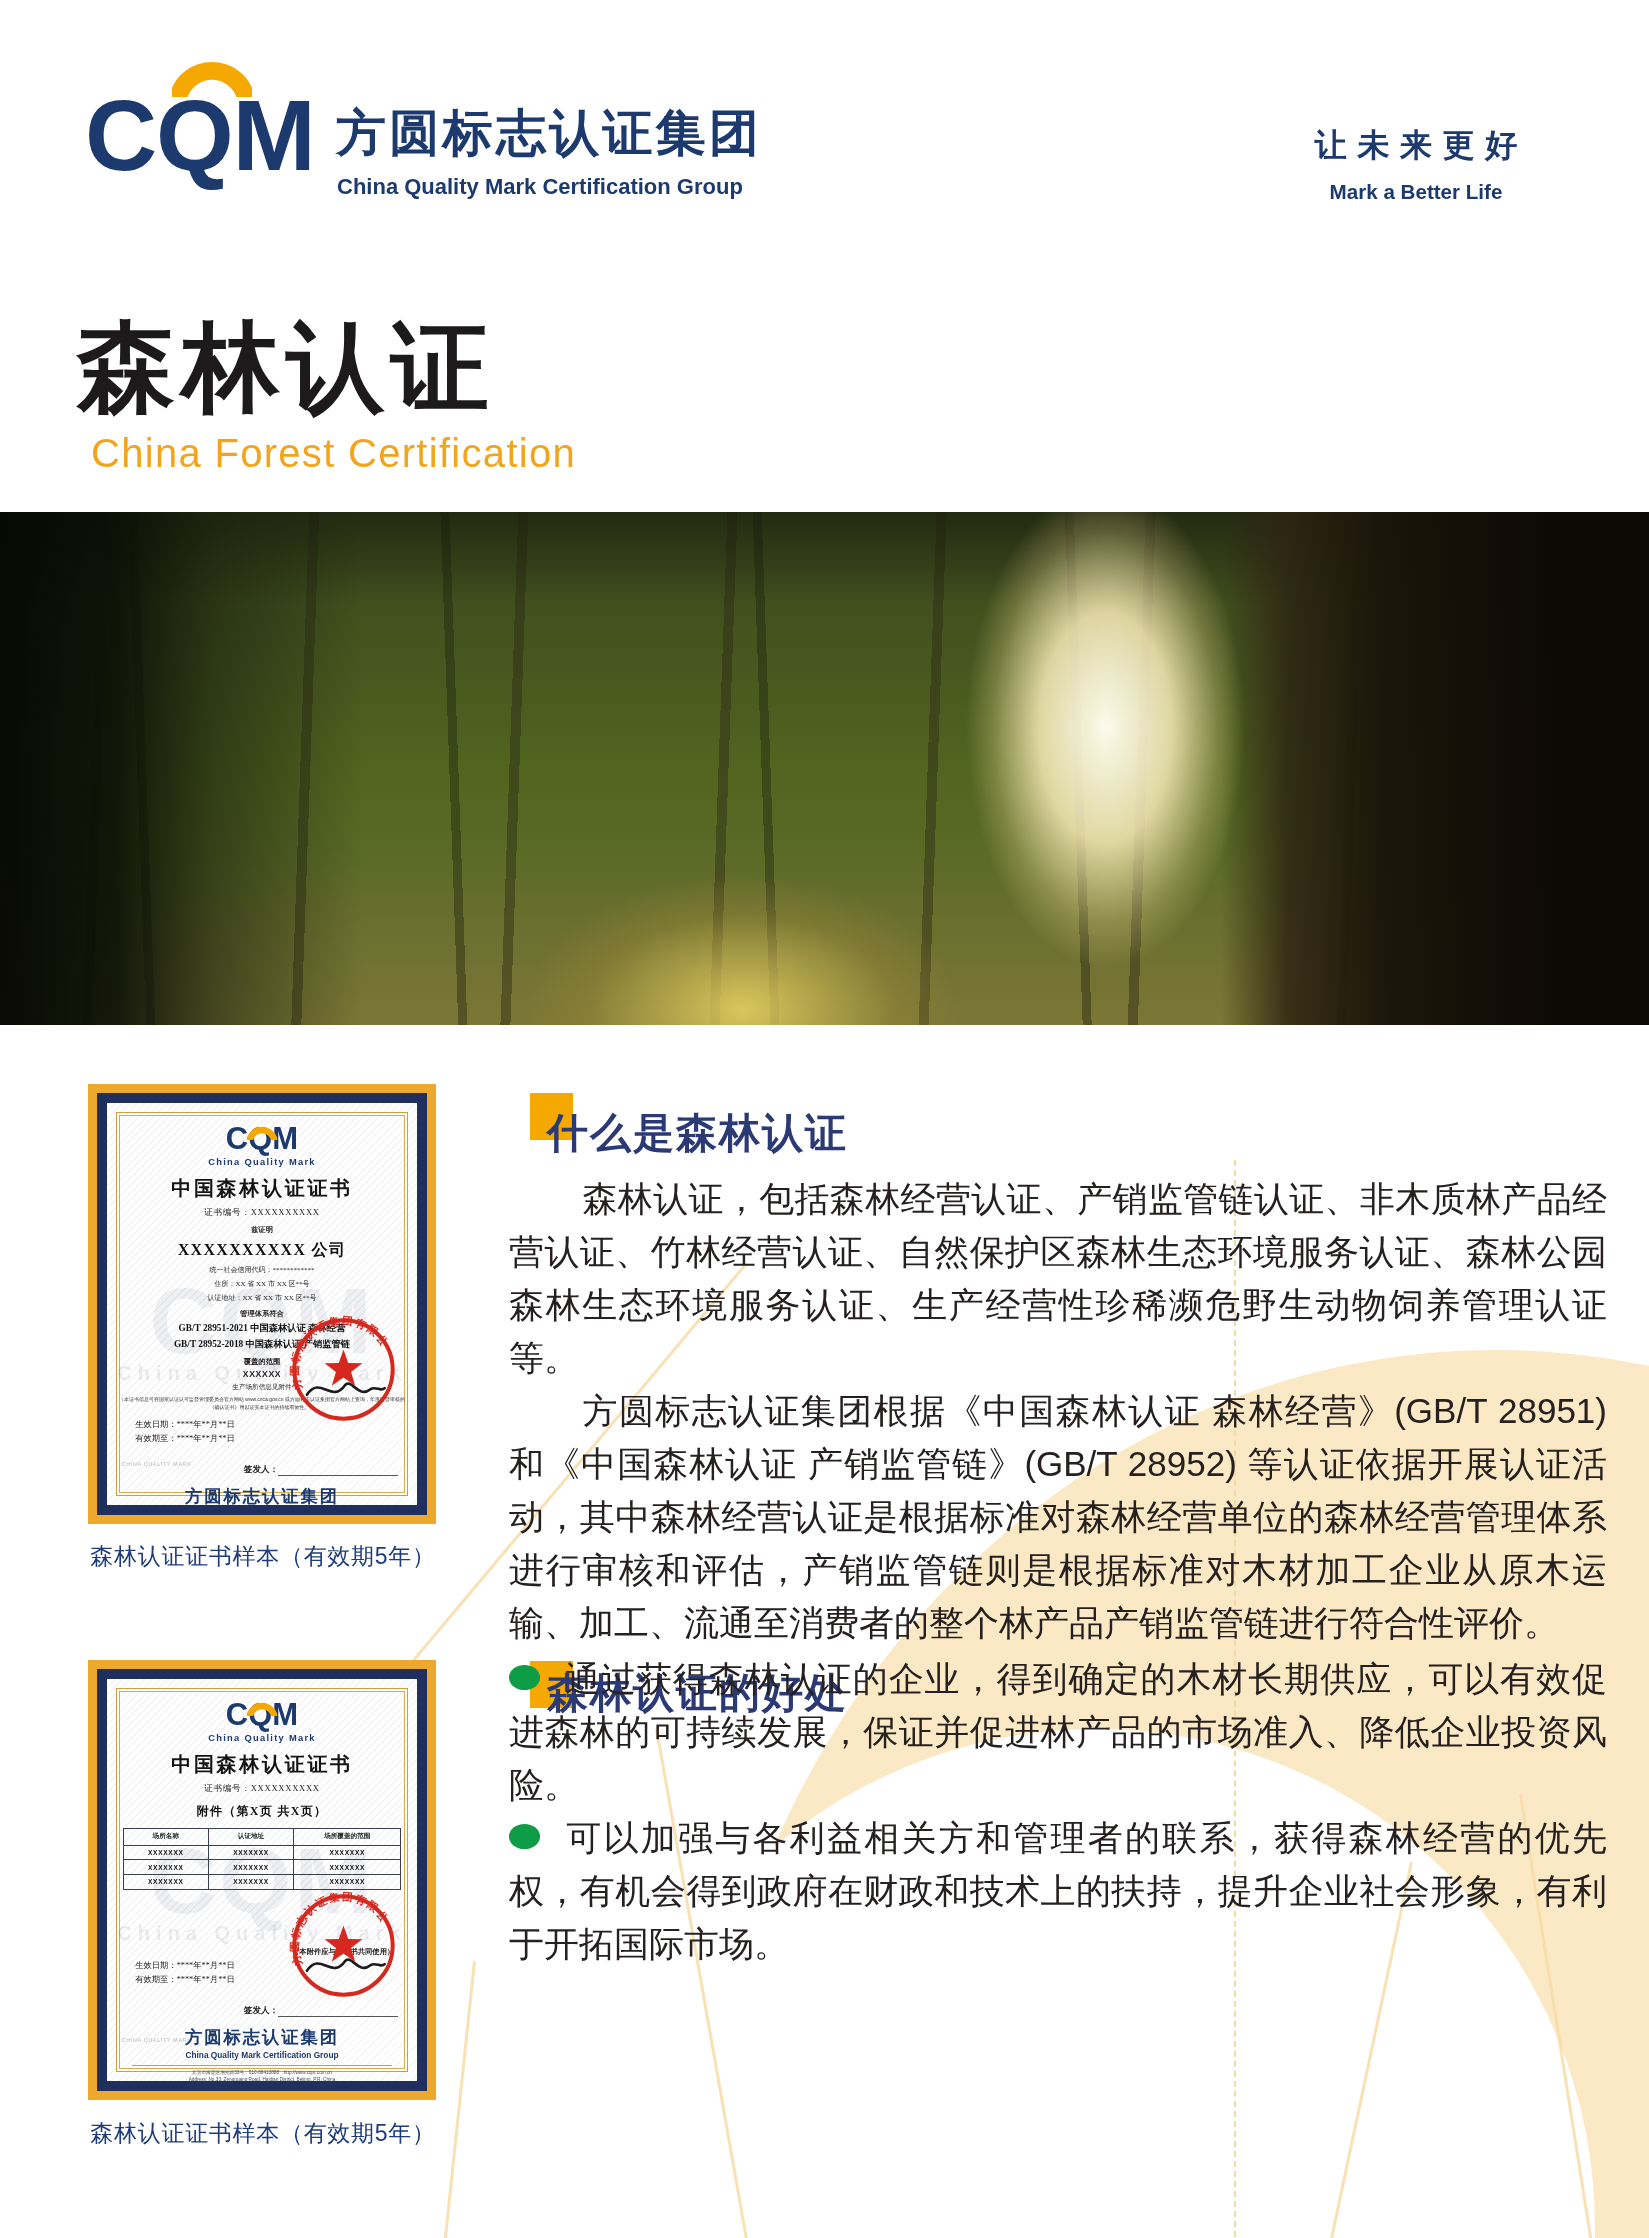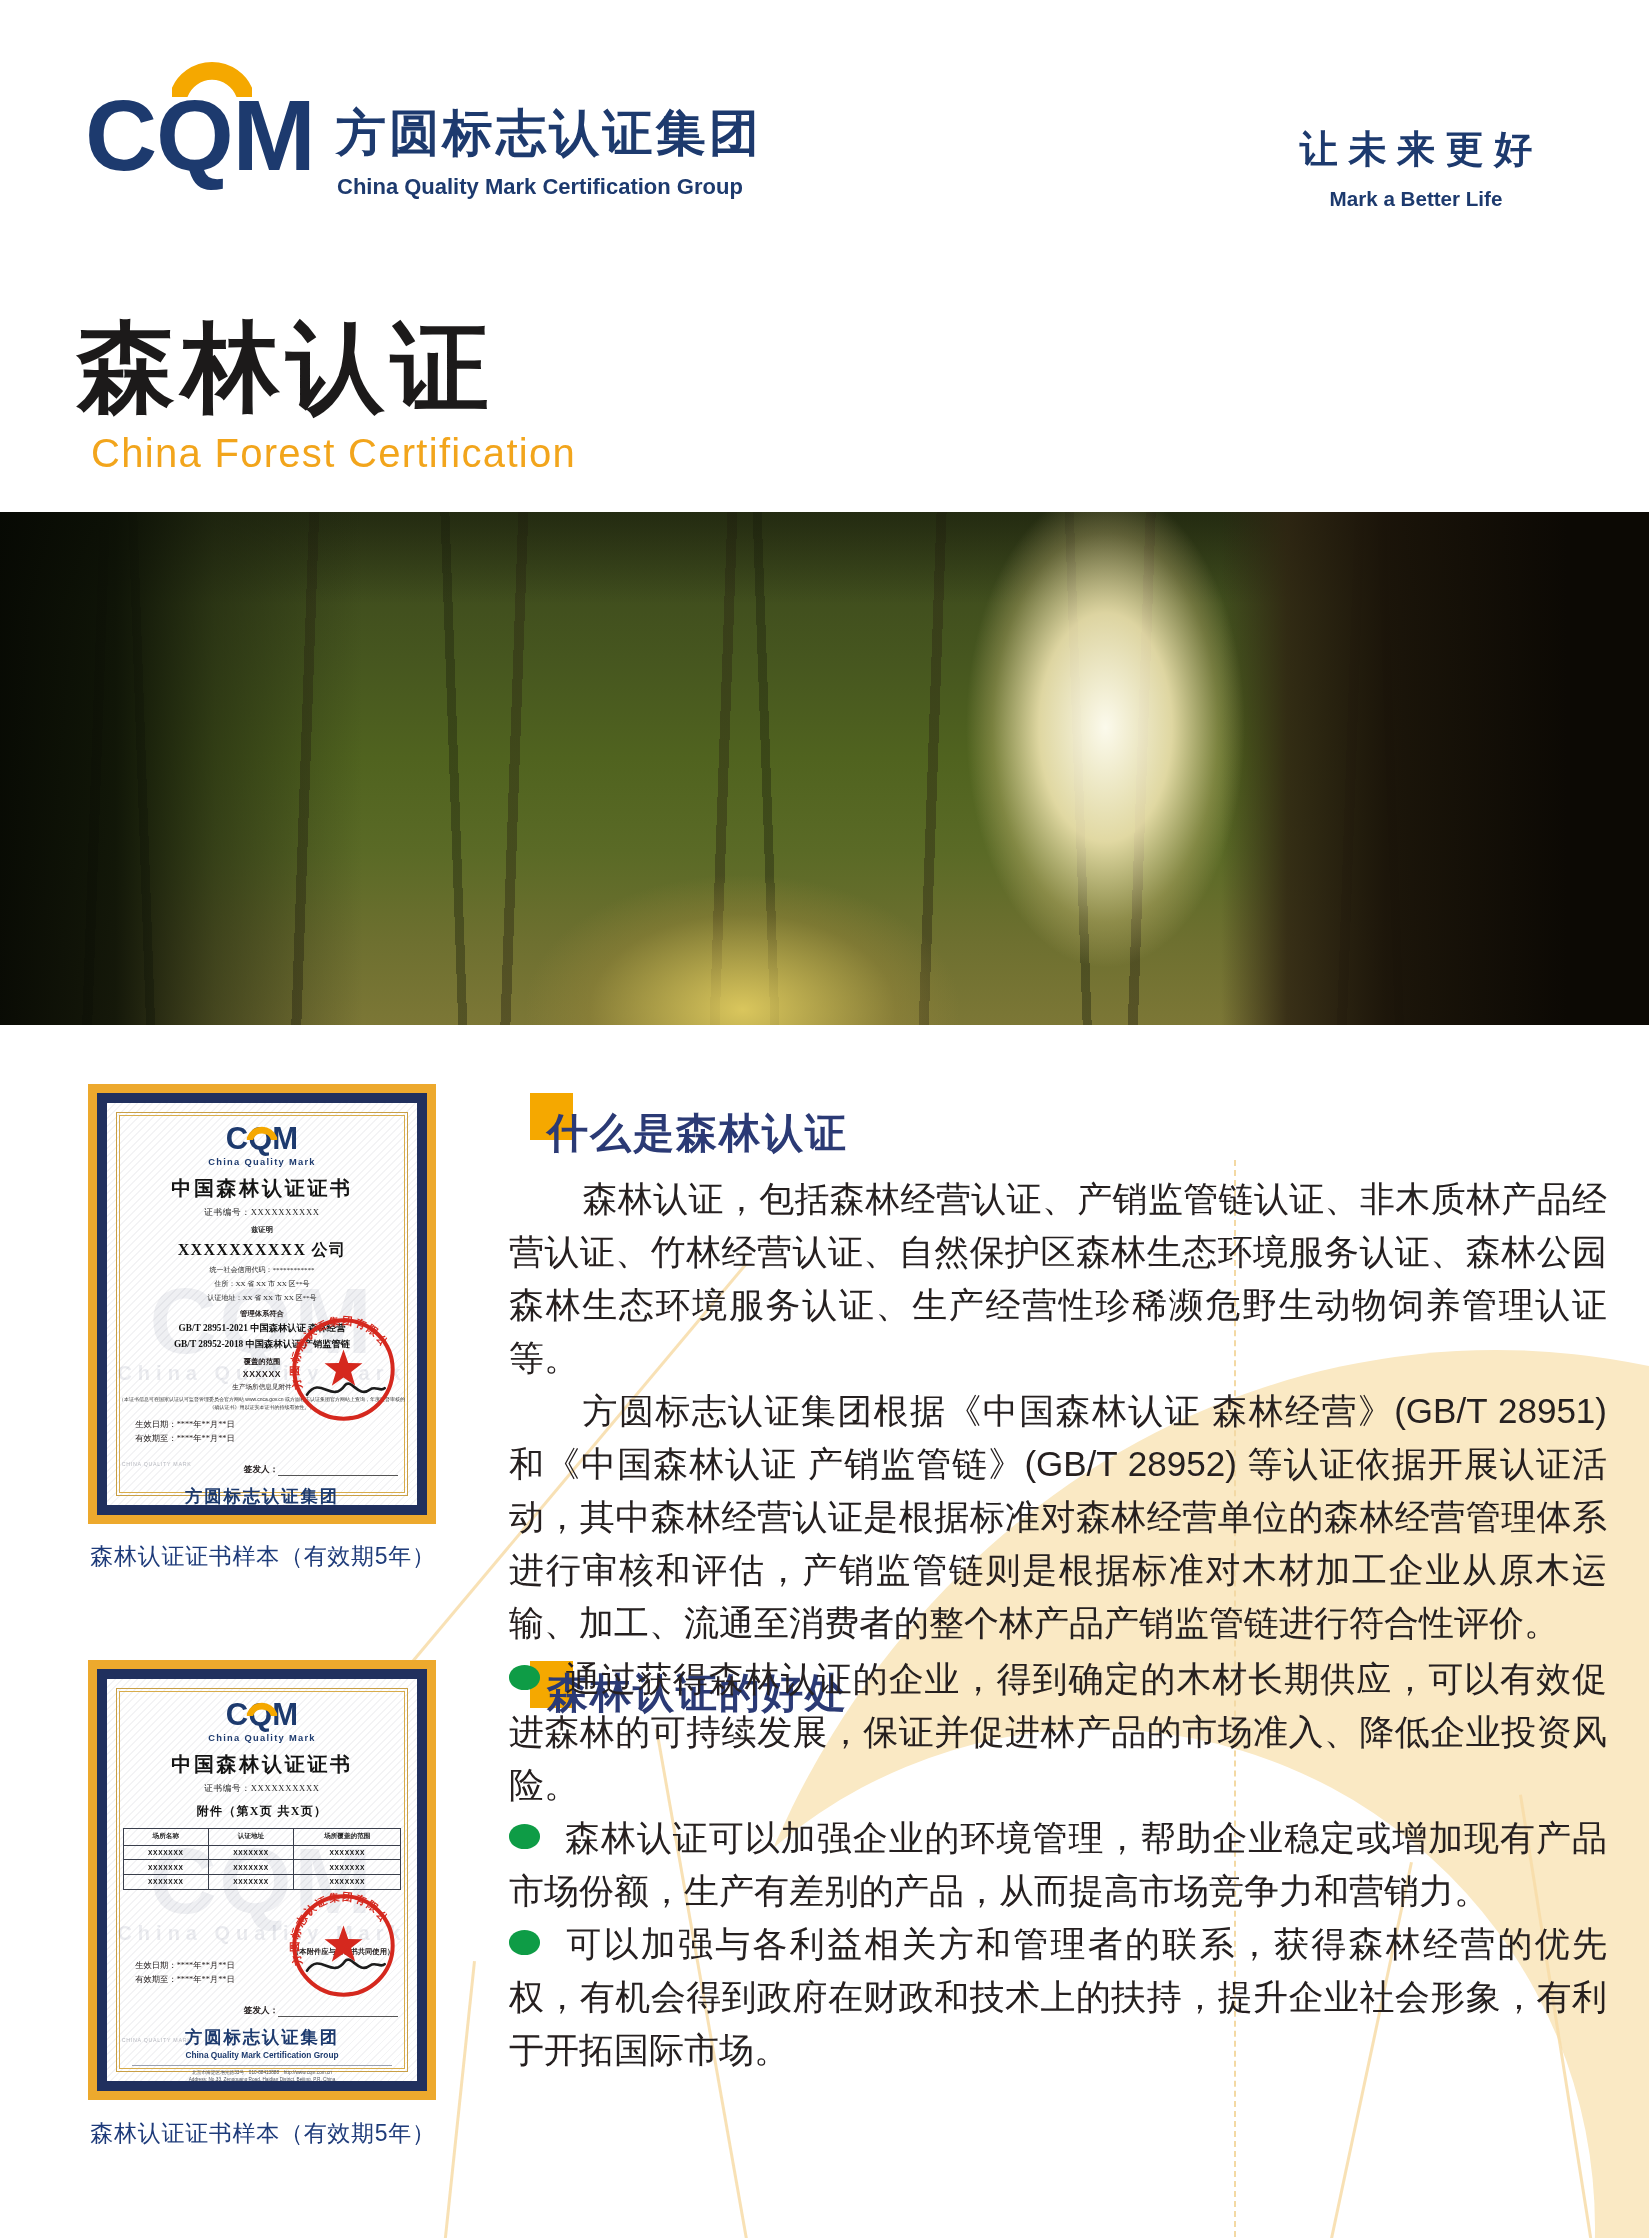--- a/index.html
+++ b/index.html
@@ -18,21 +18,21 @@
   .ray3{left:655px;top:1729px;height:545px;transform:rotate(-10deg);}
   .ray4{left:1410px;top:1862px;height:412px;transform:rotate(12deg);}
   .ray5{left:1519px;top:1795px;height:479px;transform:rotate(-9deg);}
 
   
   .logo-cqm{left:85px;top:78px;font-size:100px;font-weight:800;color:#1D3A6E;letter-spacing:-1.3px;z-index:3;}
   .logo-arc{left:172px;top:56px;width:80px;height:41px;z-index:4;}
   .logo-zh{left:336px;top:100px;font-size:50px;font-weight:800;color:#1D3A6E;letter-spacing:3.3px;z-index:3;}
   .logo-en{left:337px;top:174px;font-size:22px;font-weight:700;color:#1D3A6E;z-index:3;}
   .tagline{left:1273px;top:124px;width:286px;text-align:center;z-index:3;}
-  .tagline-zh{font-size:38px;font-weight:600;color:#1D3A6E;letter-spacing:10.6px;margin-right:-10.6px;}
+  .tagline-zh{font-size:32px;font-weight:600;color:#1D3A6E;letter-spacing:10.6px;margin-right:-10.6px;}
   .tagline-en{font-size:20.6px;font-weight:600;color:#1D3A6E;margin-top:12px;}
 
   
   .page-title{left:77px;top:303px;font-size:98px;font-weight:900;color:#1C1A1A;letter-spacing:6.6px;z-index:3;}
   .page-subtitle{left:91px;top:431px;font-size:40px;font-weight:500;color:#F2A51C;letter-spacing:1.3px;z-index:3;}
 
   
   .photo{left:0;top:512px;width:1650px;height:513px;z-index:2;
     background:
       radial-gradient(279px 173px at 45% 97%, rgba(226,205,96,.92), rgba(160,140,60,.35) 55%, rgba(0,0,0,0) 78%),
@@ -285,18 +285,17 @@
   <div class="abs section-heading h1">什么是森林认证</div>
   <div class="abs bodytext paras">
     <p>森林认证，包括森林经营认证、产销监管链认证、非木质林产品经营认证、竹林经营认证、自然保护区森林生态环境服务认证、森林公园森林生态环境服务认证、生产经营性珍稀濒危野生动物饲养管理认证等。</p>
     <p>方圆标志认证集团根据《中国森林认证 森林经营》(GB/T 28951) 和《中国森林认证 产销监管链》(GB/T 28952) 等认证依据开展认证活动，其中森林经营认证是根据标准对森林经营单位的森林经营管理体系进行审核和评估，产销监管链则是根据标准对木材加工企业从原木运输、加工、流通至消费者的整个林产品产销监管链进行符合性评价。</p>
   </div>
 
   <div class="abs section-square sq2"></div>
   <div class="abs section-heading h2">森林认证的好处</div>
   <div class="abs bodytext bullets">
     <p><span class="dot"></span><span>通过获得森林认证的企业，得到确定的木材长期供应，可以有效促进森林的可持续发展，保证并促进林产品的市场准入、降低企业投资风险。</span></p>
-    <p><span class="dot"></span><span>森林认证可以加强企业的环境管理，帮助企业稳定或增加现有产品市场份额，生产有差别的产品，从而提高市场竞争力和营销力。</span></p>
     <p><span class="dot"></span><span>可以加强与各利益相关方和管理者的联系，获得森林经营的优先权，有机会得到政府在财政和技术上的扶持，提升企业社会形象，有利于开拓国际市场。</span></p>
   </div>
 
 </div>
 
 
 </body></html>

